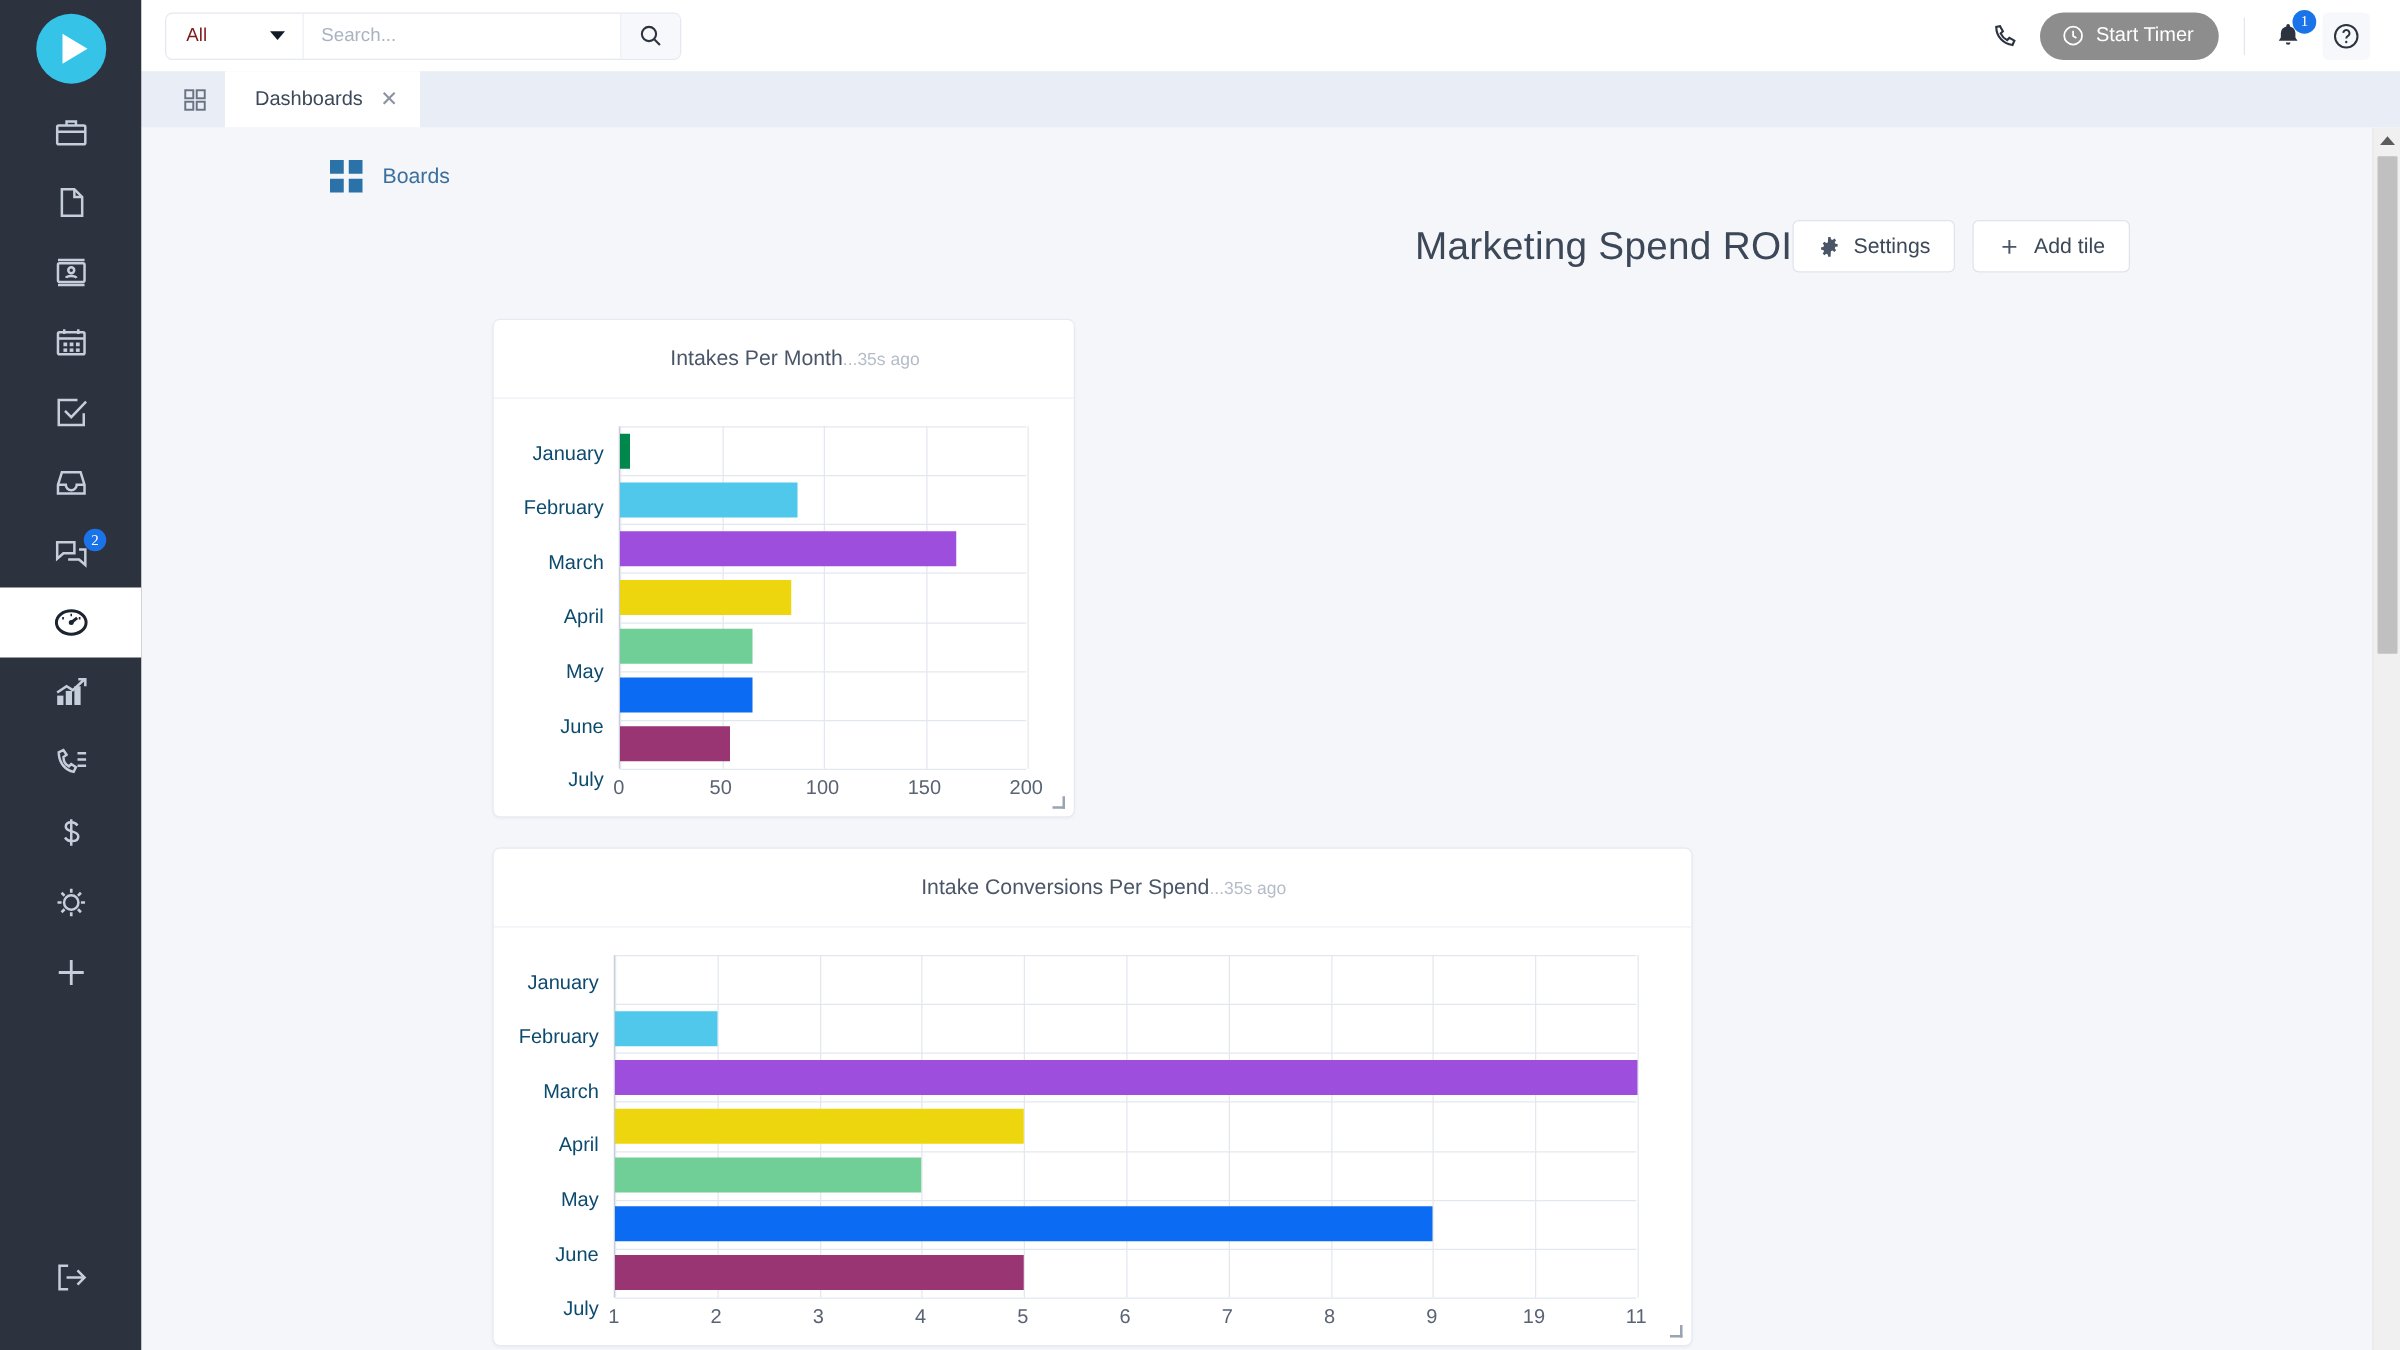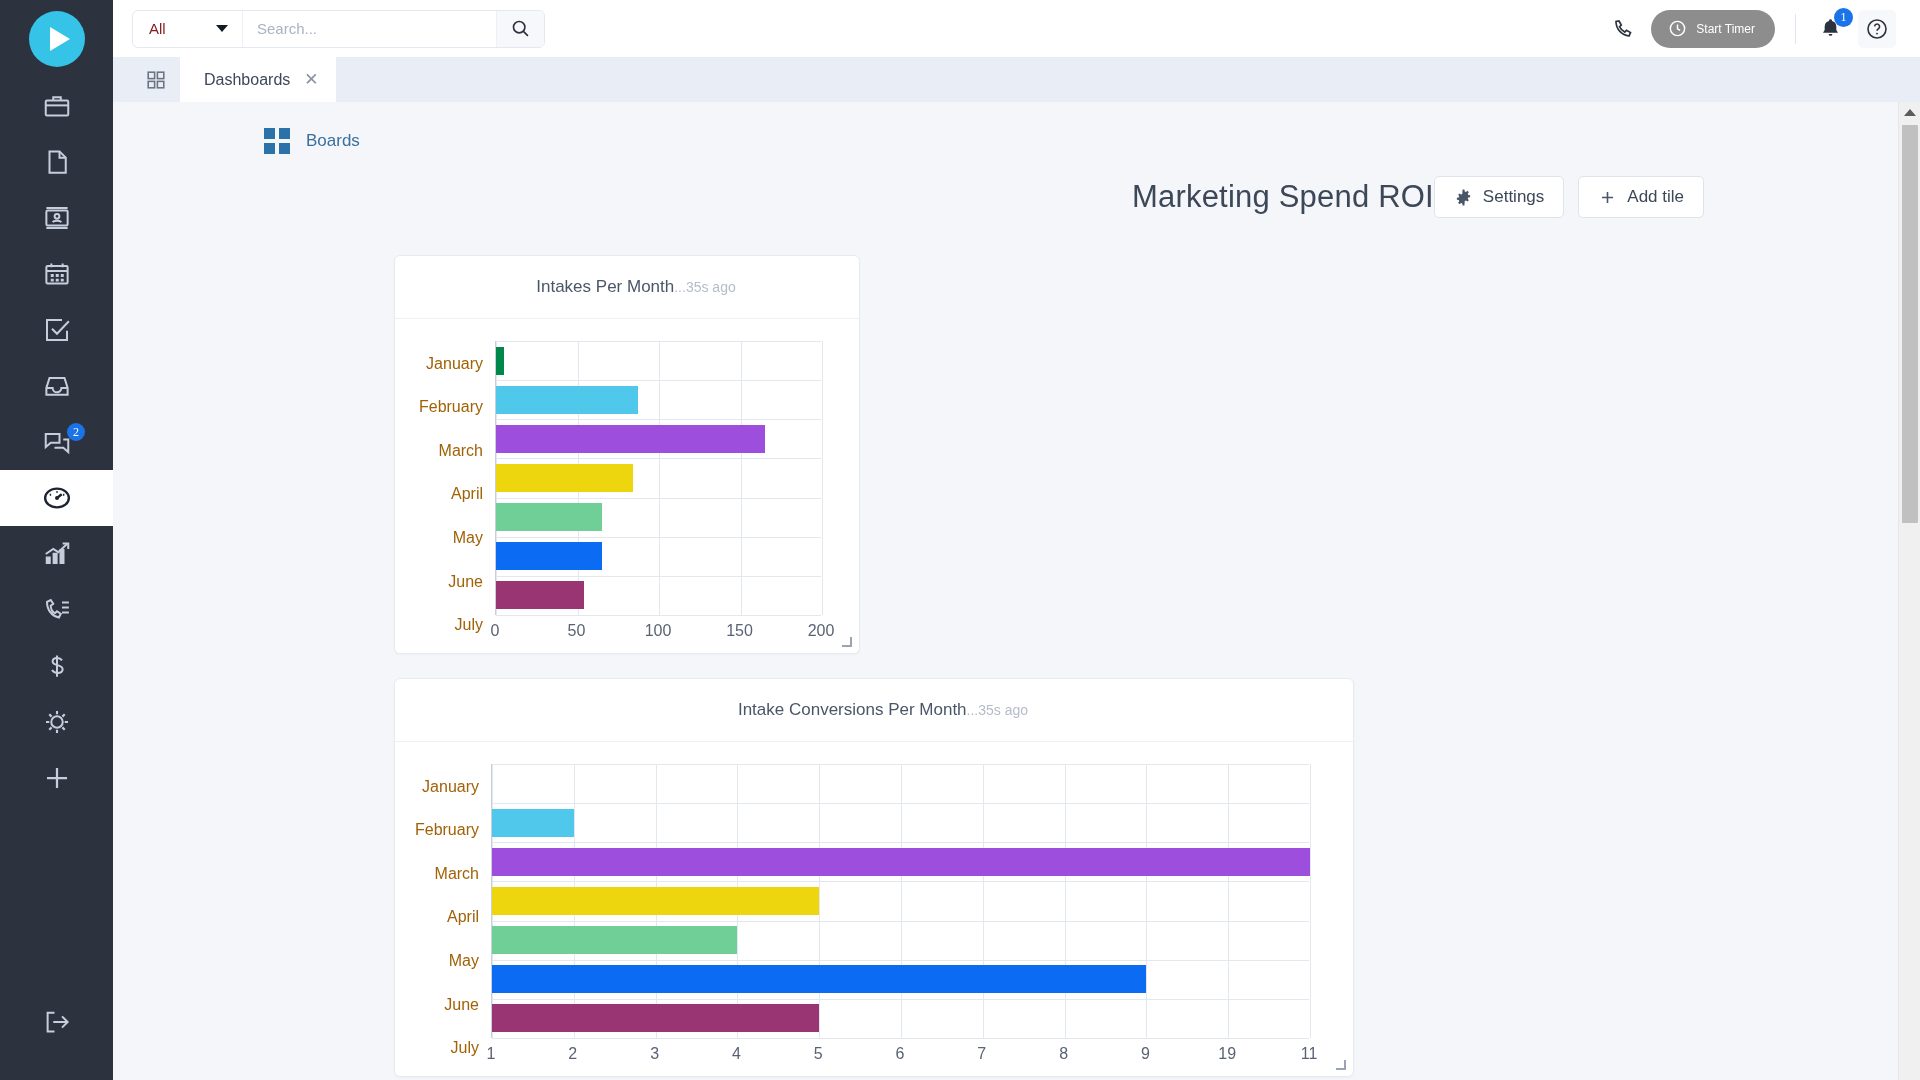--- a/index.html
+++ b/index.html
@@ -75,21 +75,21 @@
   .search-input::placeholder { color: #aab3c2; }
   .search-btn {
     width: 48px; background: #f6f8fb; border: 0; border-left: 1px solid #edf0f5;
     display: flex; align-items: center; justify-content: center; cursor: pointer;
   }
   .topbar-right { margin-left: auto; display: flex; align-items: center; gap: 0; }
   .icon-btn { width: 44px; height: 44px; display: flex; align-items: center; justify-content: center; cursor: pointer; }
   .start-timer {
     display: flex; align-items: center; gap: 9px;
     background: #8d8d8d; color: #fff; border: 0; border-radius: 20px;
-    height: 38px; padding: 0 20px 0 17px; font-size: 12px; cursor: pointer;
+    height: 38px; padding: 0 20px 0 17px; font-size: 16px; cursor: pointer;
     font-family: "Liberation Sans", sans-serif; margin-left: 6px;
   }
   .divider-v { width: 1px; height: 30px; background: #e2e6ee; margin: 0 14px 0 20px; }
   .bell-wrap { position: relative; width: 40px; height: 40px; display:flex; align-items:center; justify-content:center; cursor:pointer;}
   .bell-badge {
     position: absolute; top: -1px; right: -3px; background: #1a73e8; color: #fff;
     font-size: 12px; line-height: 18px; min-width: 19px; height: 19px; border-radius: 10px;
     text-align: center; font-family: "Liberation Serif", serif;
   }
   .help-btn {
@@ -158,21 +158,21 @@
   .tile-body { padding: 22px 20px 8px 20px; position: relative; }
   .resize-handle {
     position: absolute; right: 7px; bottom: 6px; width: 10px; height: 10px;
     border-right: 2px solid #9aa3b2; border-bottom: 2px solid #9aa3b2;
   }
 
   
   .bars { display: flex; }
   .bar-labels { display: flex; flex-direction: column; justify-content: space-between; padding-top: 3px;}
   .bar-label {
-    font-size: 16px; color: #a16207; text-align: right; padding-right: 12px;
+    font-size: 16px; color: #0c4a6e; text-align: right; padding-right: 12px;
     display: flex; align-items: center; justify-content: flex-end;
   }
   .plot { flex: 1 1 auto; position: relative; border-left: 1px solid #c9cfda; }
   .gridline { position: absolute; top: 0; bottom: 0; width: 1px; background: #e3e7ee; }
   .rowline { position: absolute; left: 0; right: 0; height: 1px; background: #e3e7ee; }
   .bar { position: absolute; height: 28px; }
   .xaxis { position: relative; height: 30px; margin-left: 0; }
   .xtick {
     position: absolute; top: 7px; font-size: 16px; color: #5a6374;
     transform: translateX(-50%);
@@ -467,21 +467,21 @@
                         <div class="xtick" style="left: 326px;">200</div>
                       </div>
                   </div>
                 </div>
               </div>
               <div class="resize-handle"></div>
             </div>
 
             <div class="tile large">
               <div class="tile-head">
-                <span class="tile-title">Intake Conversions Per Month</span>
+                <span class="tile-title">Intake Conversions Per Spend</span>
                 <span class="tile-time">...35s ago</span>
               </div>
               <div class="tile-body">
                 <div class="bars">
                   <div class="bar-labels" id="c1labels" style="width: 76px;">
                       <div class="bar-label" style="height: 39.1429px;">January</div>
                       <div class="bar-label" style="height: 39.1429px;">February</div>
                       <div class="bar-label" style="height: 39.1429px;">March</div>
                       <div class="bar-label" style="height: 39.1429px;">April</div>
                       <div class="bar-label" style="height: 39.1429px;">May</div>

